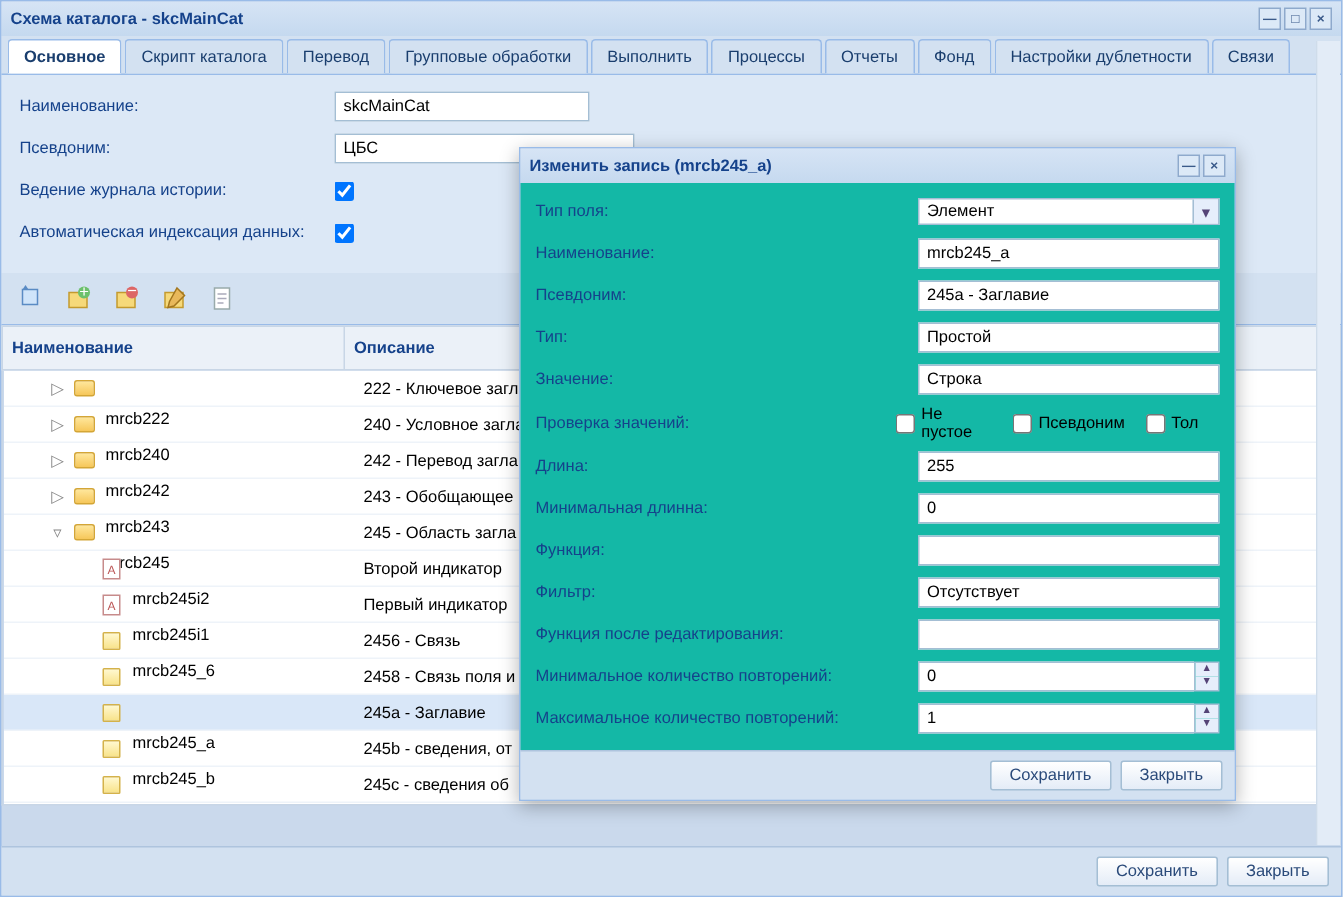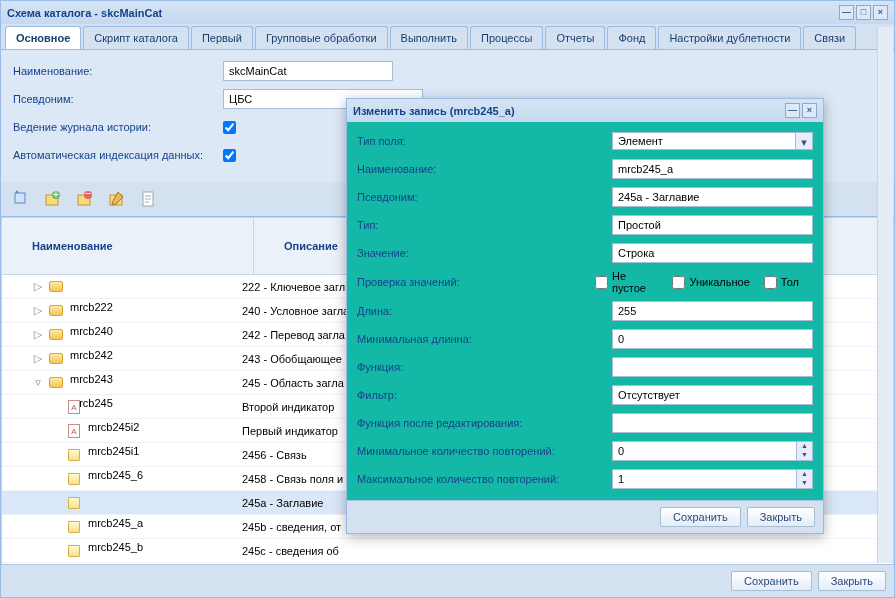--- a/index.html
+++ b/index.html
@@ -18,21 +18,21 @@
   .form-area { background: #dce8f6; padding: 10px 12px; }
   .form-row { display: flex; align-items: center; margin-bottom: 6px; min-height: 22px; }
   .form-label { width: 210px; color: #15428b; }
   .form-input { border: 1px solid #a4bed4; padding: 3px 5px; width: 170px; background: #fff; }
   .checkbox { width: 13px; height: 13px; }
 
   .toolbar { background: #d3e1f1; padding: 6px 8px; border-bottom: 1px solid #99bbe8; display: flex; gap: 10px; }
   .tb-icon { width: 22px; height: 22px; display:flex; align-items:center; justify-content:center; cursor:pointer; }
 
   .grid-header { display:flex; background:#ebf1f8; border:1px solid #c8d6e6; }
-  .gh-col { padding:22px 6px; border-right:1px solid #c8d6e6; font-weight:bold; color:#15428b;margin-left:24px; }
+  .gh-col { padding:8px 6px; border-right:1px solid #c8d6e6; font-weight:bold; color:#15428b; }
   .gh-name { width:228px; }
   .gh-desc { flex:1; }
 
   .tree { background:#fff; height:290px; overflow:auto; border:1px solid #c8d6e6; border-top:none; }
   .tree-row { display:flex; align-items:center; height:24px; border-bottom:1px solid #eef3f9; cursor:pointer; }
   .tree-row.selected { background:#d9e7f8; }
   .tree-indent { display:inline-block; }
   .tree-arrow { width:12px; display:inline-block; color:#888; text-align:center; }
   .tree-icon { width:16px; height:16px; margin:0 4px; display:inline-flex; align-items:center; justify-content:center; }
   .folder { background:linear-gradient(#ffe79c,#f6c75a); border:1px solid #d4a636; border-radius:2px; width:14px; height:11px; }
@@ -69,21 +69,21 @@
     <span>Схема каталога - skcMainCat</span>
     <span class="title-spacer"></span>
     <span class="win-btn">—</span>
     <span class="win-btn">□</span>
     <span class="win-btn">×</span>
   </div>
 
   <div class="tabs" id="tabs">
       <div class="tab active">Основное</div>
       <div class="tab">Скрипт каталога</div>
-      <div class="tab">Первый</div>
+      <div class="tab">Перевод</div>
       <div class="tab">Групповые обработки</div>
       <div class="tab">Выполнить</div>
       <div class="tab">Процессы</div>
       <div class="tab">Отчеты</div>
       <div class="tab">Фонд</div>
       <div class="tab">Настройки дублетности</div>
       <div class="tab">Связи</div>
     </div>
 
   <div class="form-area">
@@ -301,21 +301,21 @@
         <input class="d-input" value="Строка" style="">
       </div>
     <div class="d-row">
       <span class="d-label">Проверка значений:</span>
       <label class="d-chk">
           <input type="checkbox" style="">
           <span>Не пустое</span>
         </label>
       <label class="d-chk">
           <input type="checkbox" style="">
-          <span>Уникальное</span>
+          <span>Псевдоним</span>
         </label>
       <label class="d-chk">
           <input type="checkbox" style="">
           <span>Тол</span>
         </label>
     </div>
     <div class="d-row">
         <span class="d-label">Длина:</span>
         <input class="d-input" value="255" style="">
       </div>

